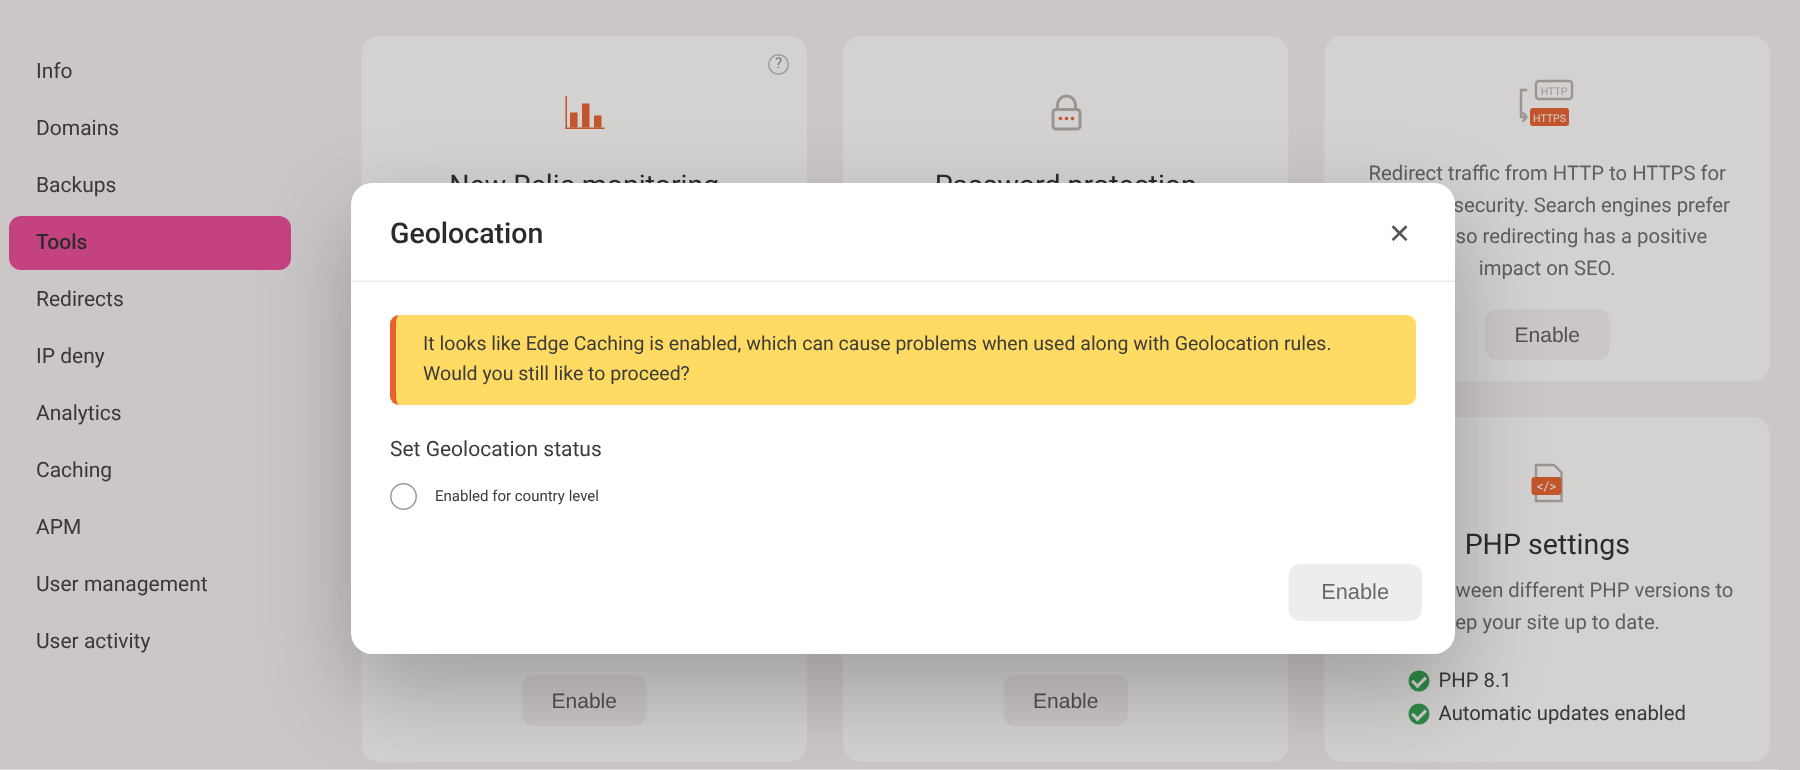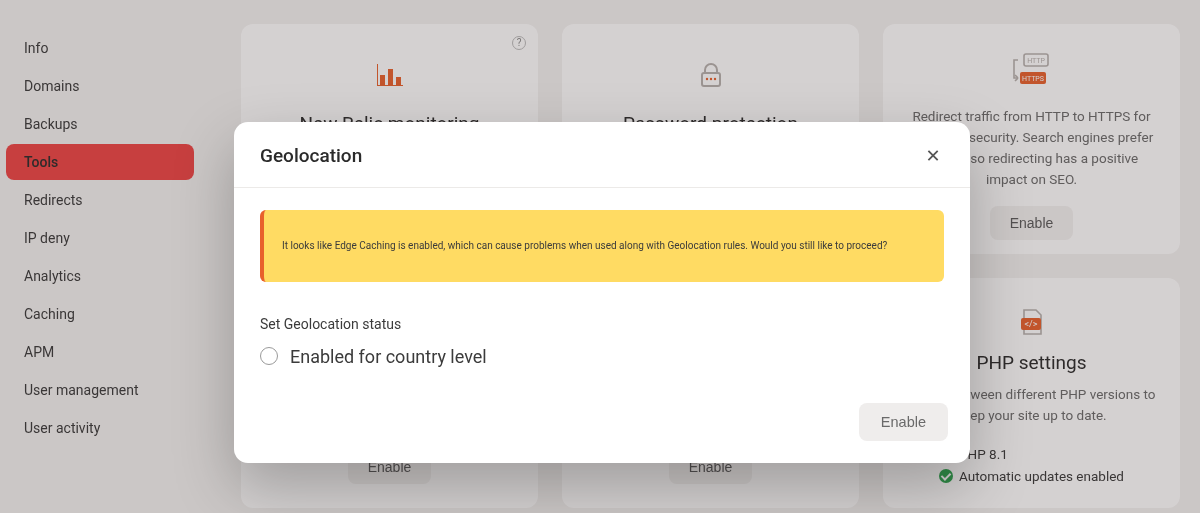--- a/index.html
+++ b/index.html
@@ -3,21 +3,21 @@
 <meta charset="utf-8">
 <style>
   * { box-sizing: border-box; margin: 0; padding: 0; }
   html, body { width: 1200px; height: 513px; font-family: -apple-system, BlinkMacSystemFont, "Segoe UI", Roboto, sans-serif; overflow: hidden; background: #f4f2f1; }
   .app { display: flex; width: 100%; height: 100%; position: relative; gap: 21px; }
   .overlay { position: absolute; inset: 0; background: rgba(60,45,45,0.22); z-index: 5; }
 
   
   .sidebar { width: 200px; padding: 30px 0 10px 0; flex-shrink: 0; }
   .sidebar-item { padding: 10px 18px; font-size: 14px; color: #3a3a3a; cursor: pointer; border-radius: 8px; margin: 0 6px 2px 6px; }
-  .sidebar-item.active { background: #ef4444; font-weight: 500; color: #2b2b2b; }
+  .sidebar-item.active { background: #ec4899; font-weight: 500; color: #2b2b2b; }
 
   
   .main { flex: 1; padding: 24px 20px; display: grid; grid-template-columns: repeat(3, 1fr); gap: 24px; align-content: start; }
   .card { background: #fff; border-radius: 12px; padding: 22px 20px 24px 20px; display: flex; flex-direction: column; align-items: center; position: relative; min-height: 230px; }
   .card .help { position: absolute; top: 12px; right: 12px; width: 14px; height: 14px; border: 1px solid #bcbcbc; border-radius: 50%; font-size: 10px; line-height: 12px; text-align: center; color: #8a8a8a; }
   .card-icon { width: 46px; height: 46px; margin: 6px 0 14px 0; display: flex; align-items: center; justify-content: center; }
   .card-title { font-size: 19px; color: #2b2b2b; margin-bottom: 10px; text-align: center; }
   .card-desc { font-size: 13.5px; color: #6b6b6b; text-align: center; line-height: 1.55; margin-bottom: auto; }
   .card-btn { margin-top: 16px; background: #f4f2f1; border: none; padding: 9px 20px; border-radius: 8px; font-size: 14px; color: #5a5a5a; cursor: pointer; }
   .card-status { font-size: 13.5px; color: #3a3a3a; display: flex; align-items: center; gap: 6px; margin-top: 6px; }
@@ -31,25 +31,25 @@
 
   .icon-php { width: 28px; height: 28px; }
 
   
   .modal { position: absolute; z-index: 10; left: 234px; top: 122px; width: 736px; background: #fff; border-radius: 14px; box-shadow: 0 24px 60px rgba(0,0,0,0.25); }
   .modal-head { display: flex; justify-content: space-between; align-items: center; padding: 22px 26px 20px 26px; }
   .modal-title { font-size: 19px; font-weight: 500; color: #2b2b2b; }
   .close { width: 22px; height: 22px; font-size: 18px; line-height: 18px; color: #555; text-align: center; cursor: pointer; background:none; border:none; }
   .modal-sep { height: 1px; background: #eceae8; }
   .modal-body { padding: 22px 26px 8px 26px; }
-  .warn { background: #ffdb63; border-left: 4px solid #e8602c; border-radius: 6px; padding: 28px 18px; font-size: 10px; color: #3b3b3b; line-height: 1.55; margin-bottom: 34px; }
+  .warn { background: #ffdb63; border-left: 4px solid #e8602c; border-radius: 6px; padding: 10px 18px; font-size: 13px; color: #3b3b3b; line-height: 1.55; margin-bottom: 22px; }
   .sub { font-size: 14px; color: #3b3b3b; margin-bottom: 14px; }
   .radio-row { display: flex; align-items: center; gap: 12px; margin-bottom: 10px; cursor: pointer; }
   .radio { width: 18px; height: 18px; border: 1.8px solid #9a9a9a; border-radius: 50%; flex-shrink: 0; }
-  .radio-label { font-size: 18px; color: #3b3b3b; }
+  .radio-label { font-size: 10px; color: #3b3b3b; }
   .modal-foot { padding: 18px 22px 22px 22px; display: flex; justify-content: flex-end; }
   .primary-btn { background: #efedec; border: none; padding: 11px 22px; border-radius: 8px; font-size: 14.5px; color: #6a6a6a; cursor: pointer; }
 </style>
 </head>
 <body>
 
 <div class="app">
   <nav class="sidebar">
     <div class="sidebar-item">Info</div>
     <div class="sidebar-item">Domains</div>

